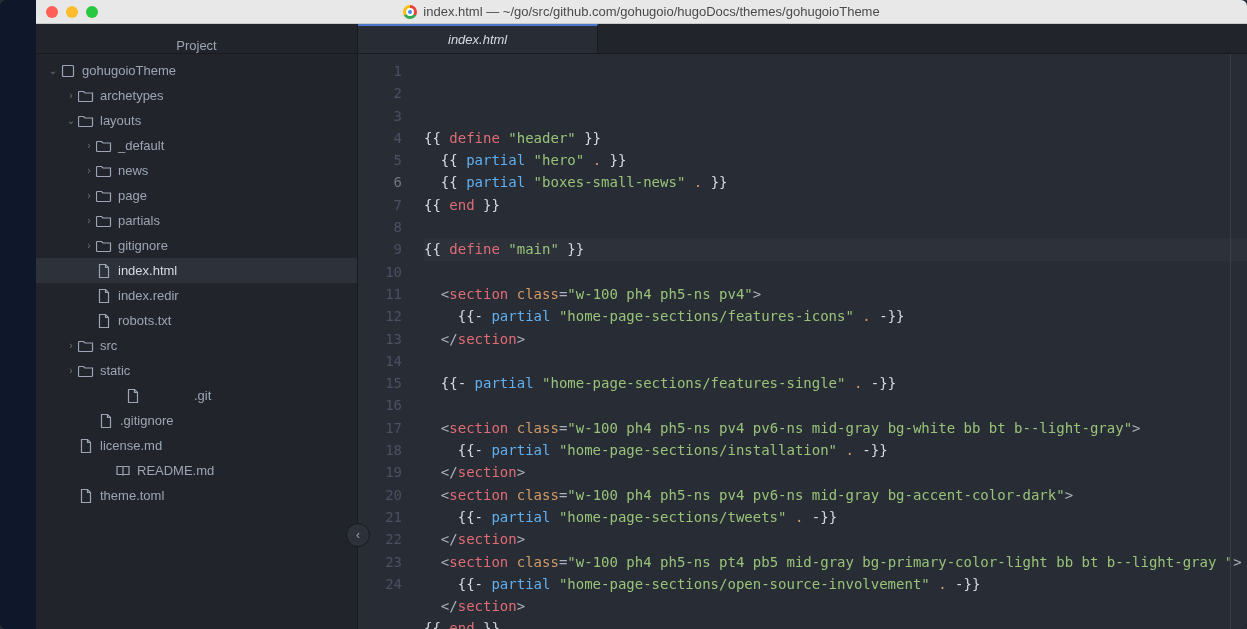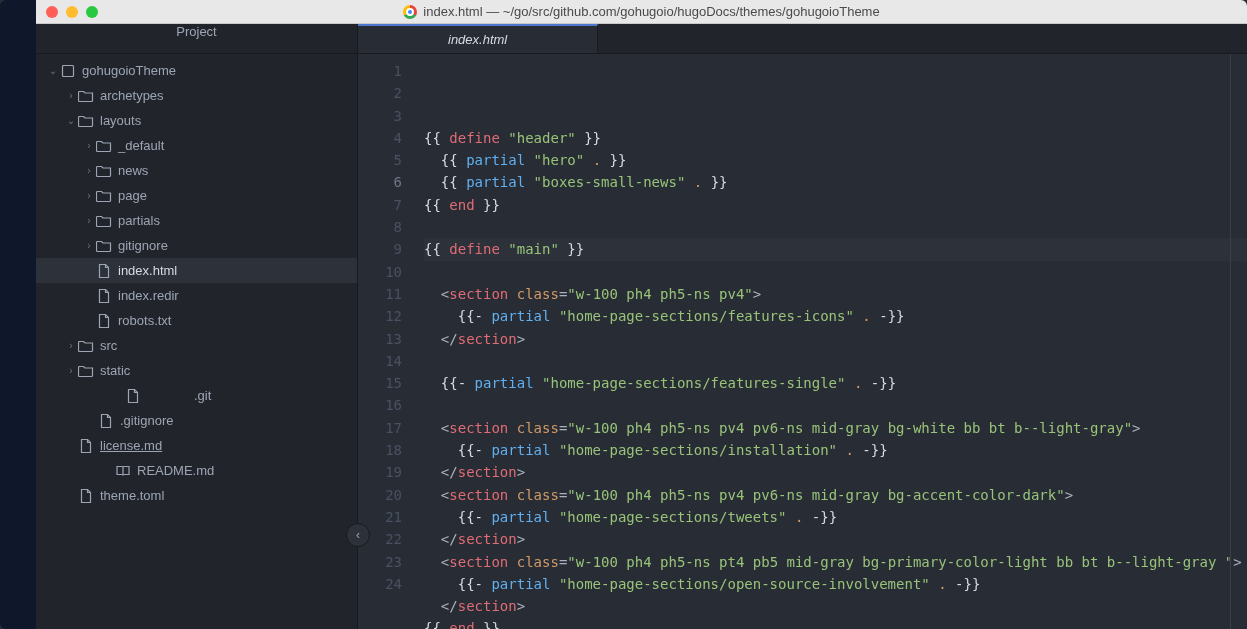--- a/index.html
+++ b/index.html
@@ -65,21 +65,21 @@
     width: 322px;
     background: #21252b;
     display: flex;
     flex-direction: column;
     border-right: 1px solid #181a1f;
   }
   .panel-header {
     height: 30px;
     background: #21252b;
     display: flex;
-    align-items: flex-start;
+    align-items: flex-end;
     justify-content: center;
     font-size: 13px;
     color: #9da5b4;
     border-bottom: 1px solid #181a1f;
   }
   .tree {
     flex: 1;
     overflow: auto;
     padding: 4px 0 10px 0;
     font-size: 13px;
@@ -368,21 +368,21 @@
           <div class="tree-row" style="padding-left: 28px; margin-left: 20px;">
             <span class="tw"></span>
             <span class="ic">
               <svg viewBox="0 0 16 16" fill="none" stroke="#9da5b4" stroke-width="1.2">
                 <path d="M3.5 1.5h6l3 3v10h-9z"></path>
                 <path d="M9.5 1.5v3h3"></path>
               </svg>
             </span>
             <span class="tree-label">.gitignore</span>
           </div>
-          <div class="tree-row" style="padding-left: 28px; text-decoration: underline;">
+          <div class="tree-row" style="padding-left: 28px;">
             <span class="tw"></span>
             <span class="ic">
               <svg viewBox="0 0 16 16" fill="none" stroke="#9da5b4" stroke-width="1.2">
                 <path d="M3.5 1.5h6l3 3v10h-9z"></path>
                 <path d="M9.5 1.5v3h3"></path>
               </svg>
             </span>
             <span class="tree-label">license.md</span>
           </div>
           <div class="tree-row" style="padding-left: 28px; margin-left: 37px;">

